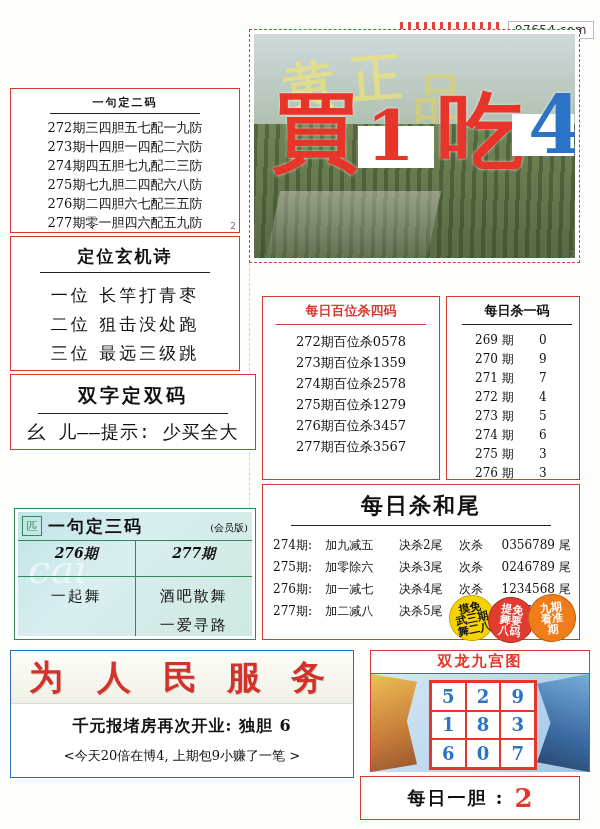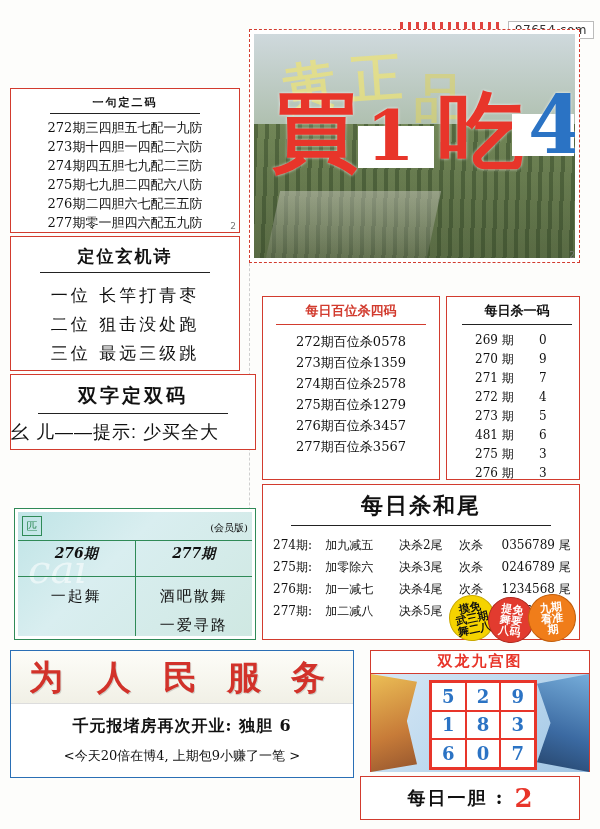--- a/index.html
+++ b/index.html
@@ -85,21 +85,21 @@
   .poem div{
     font-size:17px;line-height:29px;text-align:center;
     font-family:"DejaVu Serif", serif;color:#111;letter-spacing:3px;
   }
 
   
   #box-shuangzi{left:10px;top:374px;width:246px;height:76px;}
   #box-shuangzi .hdr{font-size:19px;margin-top:8px;letter-spacing:3px;}
   #box-shuangzi .hdr-underline{width:190px;height:1px;background:#222;margin:4px auto 6px auto;}
   #box-shuangzi .tip{
-    font-size:18px;font-family:Liberation Sans, sans-serif;
+    font-size:18px;text-align:center;font-family:Liberation Mono, monospace;
     color:#111;letter-spacing:1px;
   }
 
   
   #box-photo{left:249px;top:29px;width:331px;height:234px;}
   .photo-inner{
     position:absolute;inset:4px;
     background:
       linear-gradient(180deg,#9fb8c9 0%,#b9c7b0 28%,#7c8f68 55%,#5d6f4e 100%);
     overflow:hidden;
@@ -411,21 +411,21 @@
       </div>
       <div class="shayi-row">
         <span class="p">272 期</span>
         <span class="v">4</span>
       </div>
       <div class="shayi-row">
         <span class="p">273 期</span>
         <span class="v">5</span>
       </div>
       <div class="shayi-row">
-        <span class="p">481 期</span>
+        <span class="p">274 期</span>
         <span class="v">6</span>
       </div>
       <div class="shayi-row">
         <span class="p">275 期</span>
         <span class="v">3</span>
       </div>
       <div class="shayi-row">
         <span class="p">276 期</span>
         <span class="v">3</span>
       </div>
@@ -491,20 +491,21 @@
       <span>看准</span>
       <span>期</span>
     </div>
   </div>
 
   <div class="box" id="box-sanma">
     <div class="sanma-inner">
       <div class="sanma-wm">cai</div>
       <div class="sanma-top">
         <div class="sanma-badge">匹</div>
+        <div class="sanma-title">一句定三码</div>
         <div class="sanma-vip">(会员版)</div>
       </div>
       <div class="sanma-cols">
         <div class="sanma-col">
           <div class="sanma-period">276期</div>
           <div class="sanma-word2">一起舞</div>
         </div>
         <div class="sanma-col">
           <div class="sanma-period">277期</div>
           <div class="sanma-word">酒吧散舞</div>

